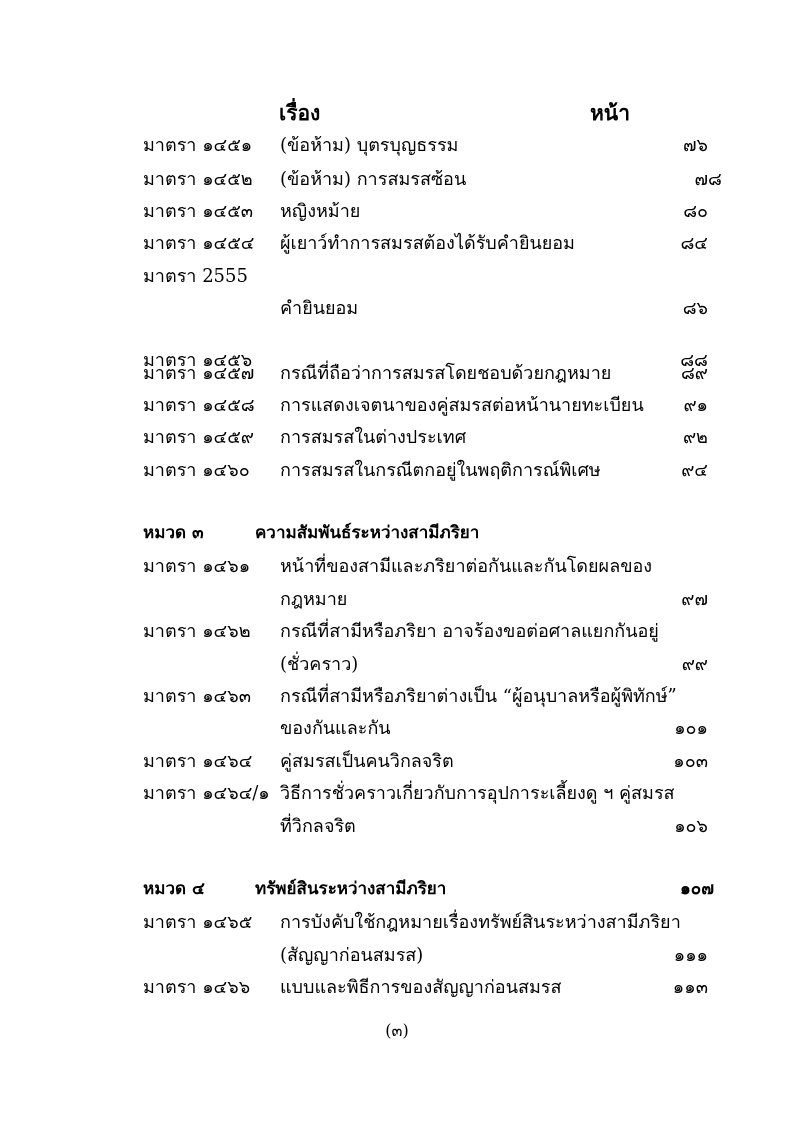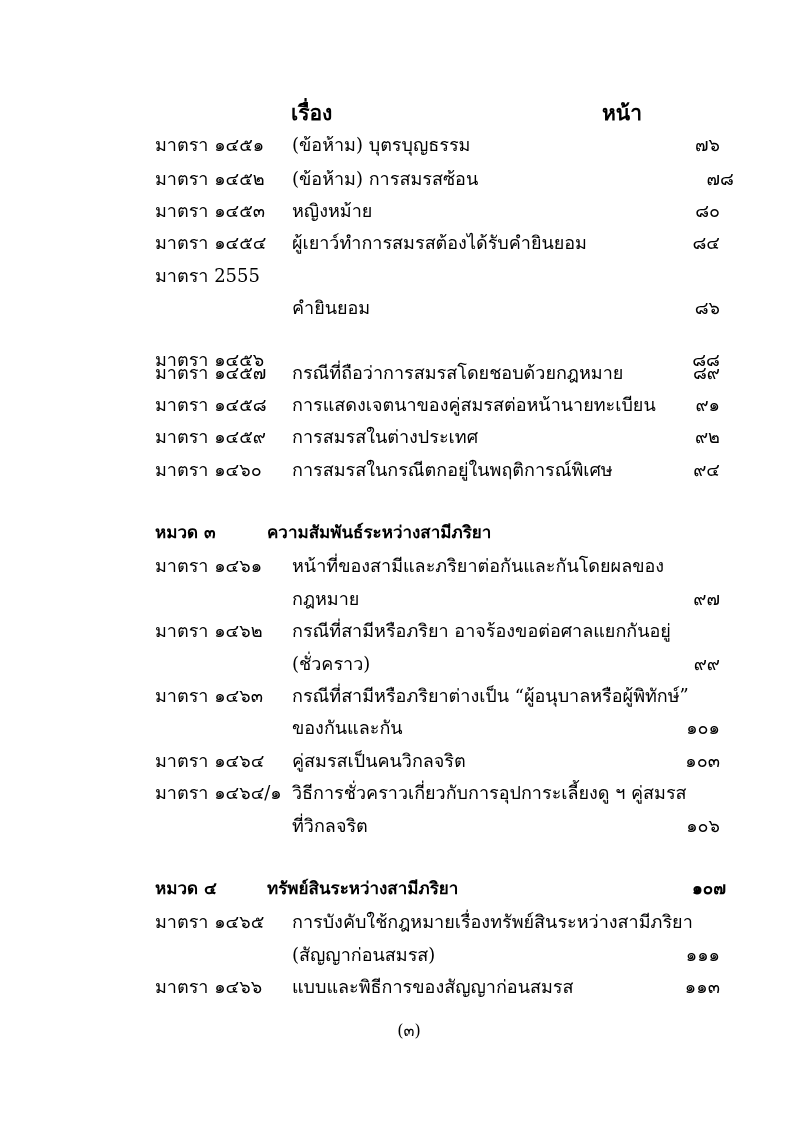--- a/index.html
+++ b/index.html
@@ -1,18 +1,18 @@
 <!DOCTYPE html>
 <html><head>
 <meta charset="utf-8">
 <style>
   html, body { margin:0; padding:0; background:#fff; }
   body { width:794px; height:1123px; position:relative; overflow:hidden;
          font-family:"DejaVu Serif", "Liberation Serif", serif; color:#000; }
-  .page { position:absolute; left:0; top:0; width:716px; height:1123px;margin-left:12px; }
+  .page { position:absolute; left:0; top:0; width:716px; height:1123px; }
   .hdr { position:absolute; top:96px; font-size:21px; font-weight:bold; }
   .row { position:absolute; left:0; width:794px; height:30px; font-size:18px; line-height:30px; }
   .sec { position:absolute; left:143px; white-space:nowrap; }
   .title { position:absolute; left:280px; white-space:nowrap; }
   .pg { position:absolute; right:86px; text-align:right; white-space:nowrap; }
   .chap { font-size:17px; font-weight:bold; }
   .chap .title { left:255px; }
   .footer { position:absolute; top:1018px; left:0; width:794px; text-align:center; font-size:16px; }
 </style>
 </head>

